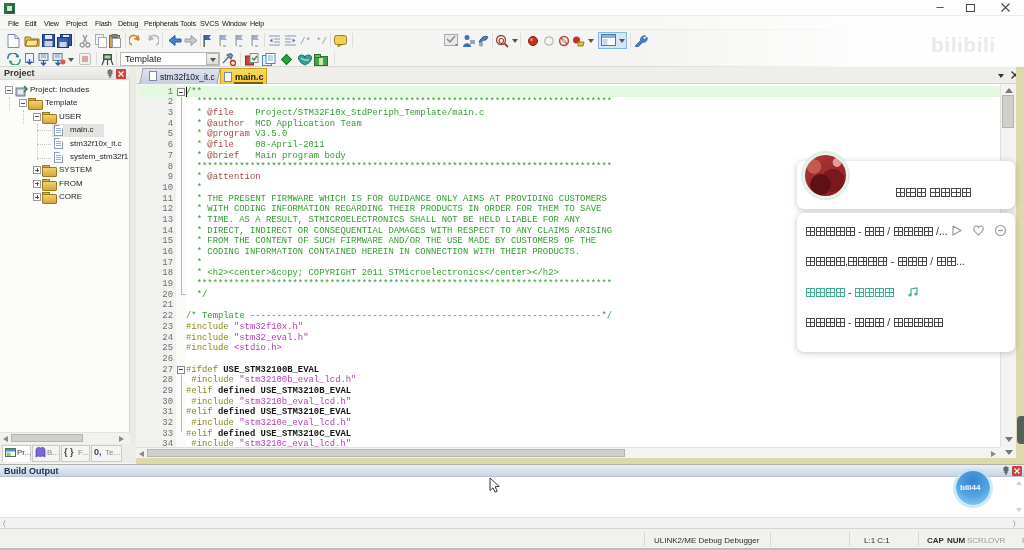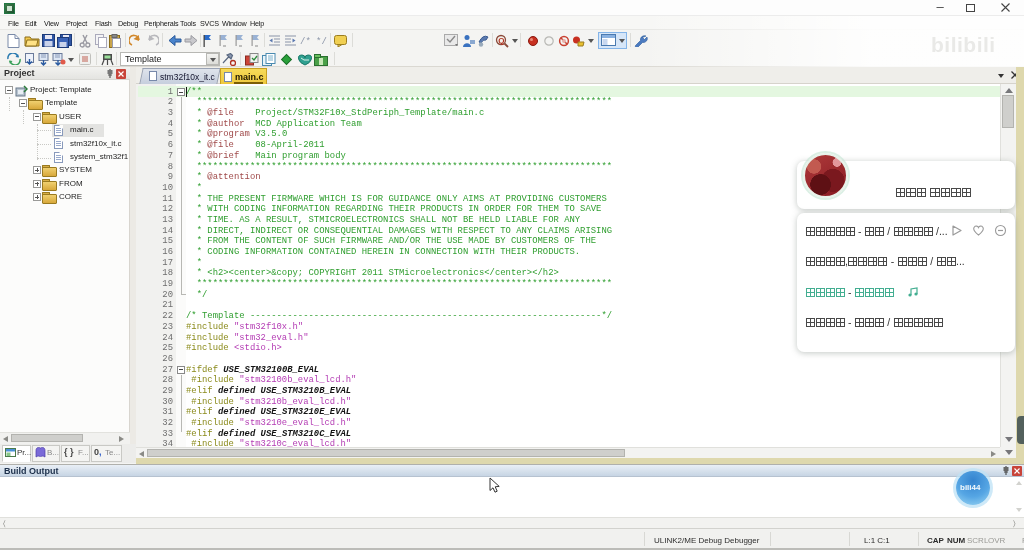--- a/index.html
+++ b/index.html
@@ -47,21 +47,21 @@
 #tab2 .lbl{font-weight:bold;color:#201800;}
 #tab2 .ul{position:absolute;left:13px;right:3px;bottom:0px;height:2.5px;background:#7c5f04;}
 .tficon{position:absolute;left:3px;top:2.5px;width:8px;height:10px;background:#fff;border:1px solid #7788aa;}
 
 #gutter{position:absolute;left:0;top:17px;width:40px;height:363px;background:#f1f1ef;}
 #foldcol{position:absolute;left:40px;top:17px;width:10px;height:363px;background:#fbfbfa;}
 #lnums{position:absolute;left:0;top:19.7px;width:37px;font:8.9px/10.68px "Liberation Mono",monospace;color:#6e6e6e;text-align:right;white-space:pre;}
 #code{position:absolute;left:50px;top:19.7px;font:8.9px/10.68px "Liberation Mono",monospace;color:#1a1a1a;white-space:pre;}
 #row1hl{position:absolute;left:2px;top:18.5px;width:862px;height:11px;background:#e4f7e0;}
 #caret{position:absolute;left:49.5px;top:19.5px;width:1.4px;height:10.5px;background:#111;}
-.cm{color:#2f9e2f;}.dx{color:#a04a4a;}.pp{color:#8a8a1a;}.st{color:#b43cb4;}.kw{color:#141414;font-weight:bold;font-style:italic;}
+.cm{color:#2f9e2f;}.dx{color:#a04a4a;}.pp{color:#8a8a1a;}.st{color:#b43cb4;}.kw{color:#141414;font-weight:bold;}
 .fbox{position:absolute;width:8px;height:8px;border:1px solid #888;background:#fff;}
 .fbox:before{content:"";position:absolute;left:1px;right:1px;top:2.5px;height:1px;background:#444;}
 .fline{position:absolute;width:1px;background:#b8b8b4;}
 
 #evsb{position:absolute;left:864px;top:17px;width:16px;height:363px;background:#f3f3f1;border-left:1px solid #e0e0dc;}
 #ehsb{position:absolute;left:0;top:380px;width:864px;height:11px;background:#f3f3f1;border-top:1px solid #e0e0dc;}
 .sbthumb{position:absolute;background:#cfcfcc;border:1px solid #b3b3af;}
 .arr{position:absolute;width:0;height:0;border-style:solid;}
 
 #tanR{left:1016px;top:67px;width:8px;height:397px;background:#ded8ad;}
@@ -354,21 +354,21 @@
 <div class="abs" style="left:37px;top:124px;width:1px;height:36px;border-left:1px dotted #c8c8c4;"></div>
 <div class="abs" style="left:37px;top:130px;width:14px;height:1px;border-top:1px dotted #c8c8c4;"></div>
 <div class="abs" style="left:37px;top:144px;width:14px;height:1px;border-top:1px dotted #c8c8c4;"></div>
 <div class="abs" style="left:37px;top:158px;width:14px;height:1px;border-top:1px dotted #c8c8c4;"></div>
 <div class="ebox" style="left:5px;top:86.0px"></div>
 <svg class="ticon" style="left:15px;top:84.5px" width="13" height="12" viewBox="0 0 13 12">
     <rect x="1" y="3" width="9" height="8" fill="#b8c4d0" stroke="#68788a"></rect>
     <rect x="3" y="5" width="5" height="4" fill="#e8eef4"></rect>
     <path d="M9 1 l3 3 -3 3" fill="none" stroke="#2a7a3a" stroke-width="1.5"></path>
   </svg>
-<div class="trow" style="left:30px;top:84.0px">Project: Template</div>
+<div class="trow" style="left:30px;top:84.0px">Project: Includes</div>
 <div class="ebox" style="left:19px;top:99.4px"></div>
 <div class="folder" style="left:28px;top:98.4px"></div>
 <div class="trow" style="left:45px;top:97.4px">Template</div>
 <div class="ebox" style="left:33px;top:112.8px"></div>
 <div class="folder" style="left:42px;top:111.8px"></div>
 <div class="trow" style="left:59px;top:110.8px">USER</div>
 <div class="ficon" style="left:54px;top:124.7px"></div>
 <div class="trow" style="left:70px;top:124.2px">main.c</div>
 <div class="ficon" style="left:54px;top:138.1px"></div>
 <div class="trow" style="left:70px;top:137.6px">stm32f10x_it.c</div>

